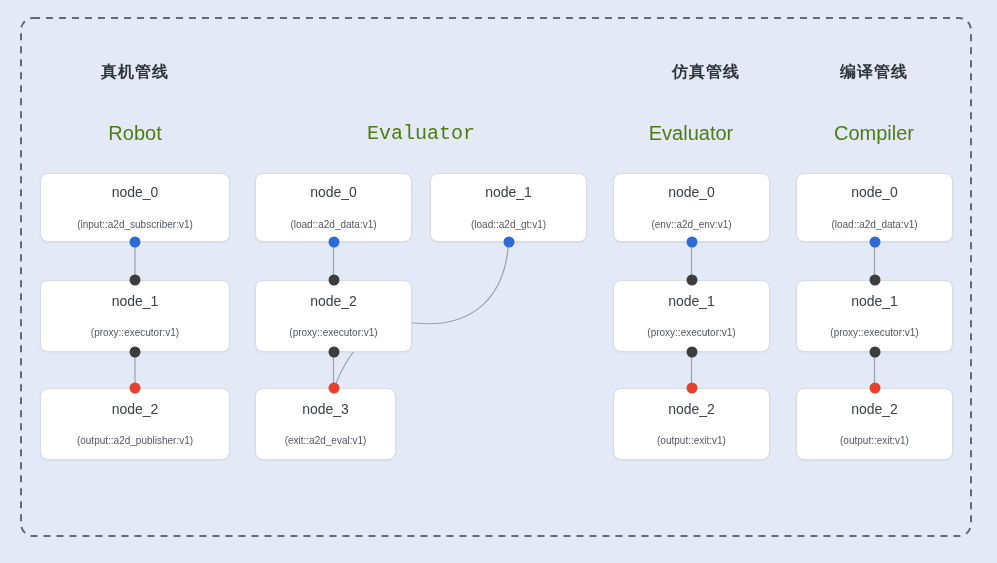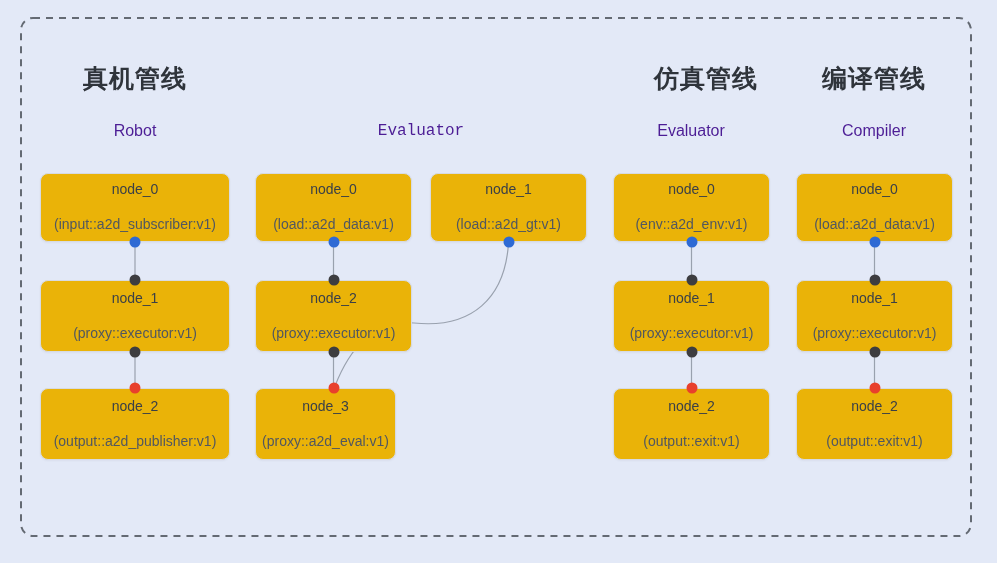--- a/index.html
+++ b/index.html
@@ -19,56 +19,56 @@
   .layer-svg {
     position: absolute;
     left: 0; top: 0;
     width: 997px; height: 563px;
     z-index: 1;
   }
   .title-zh {
     position: absolute;
     width: 200px;
     text-align: center;
-    font-size: 25px;
+    font-size: 16px;
     font-weight: 700;
     color: #2f343b;
     z-index: 2;
     letter-spacing: 1px;
   }
   .title-en {
     position: absolute;
     width: 200px;
     text-align: center;
-    font-size: 16px;
+    font-size: 20px;
     font-weight: 400;
-    color: #4c1d95;
+    color: #4d7c0f;
     z-index: 2;
   }
   .node-card {
     position: absolute;
-    background: #eab308;
+    background: #ffffff;
     border: 1px solid #d7dbe2;
     border-radius: 8px;
     box-sizing: border-box;
     display: flex;
     flex-direction: column;
     align-items: center;
     justify-content: center;
     gap: 15px;
     z-index: 2;
     box-shadow: 0 1px 2px rgba(30,41,59,0.05);
   }
   .node-name {
     font-size: 14px;
     color: #3b4047;
     line-height: 1.4;
   }
   .node-spec {
-    font-size: 14px;
+    font-size: 10px;
     color: #515760;
     line-height: 1.4;
   }
   .dot {
     position: absolute;
     width: 11px;
     height: 11px;
     border-radius: 50%;
     transform: translate(-50%, -50%);
     z-index: 3;
@@ -130,21 +130,21 @@
   <div class="node-card" style="left:430px; top:173px; width:157px; height:69px;">
     <span class="node-name">node_1</span>
     <span class="node-spec">(load::a2d_gt:v1)</span>
   </div>
   <div class="node-card" style="left:255px; top:280px; width:157px; height:72px;">
     <span class="node-name">node_2</span>
     <span class="node-spec">(proxy::executor:v1)</span>
   </div>
   <div class="node-card" style="left:255px; top:388px; width:141px; height:72px;">
     <span class="node-name">node_3</span>
-    <span class="node-spec">(proxy::a2d_eval:v1)</span>
+    <span class="node-spec">(exit::a2d_eval:v1)</span>
   </div>
 
   <div class="node-card" style="left:613px; top:173px; width:157px; height:69px;">
     <span class="node-name">node_0</span>
     <span class="node-spec">(env::a2d_env:v1)</span>
   </div>
   <div class="node-card" style="left:613px; top:280px; width:157px; height:72px;">
     <span class="node-name">node_1</span>
     <span class="node-spec">(proxy::executor:v1)</span>
   </div>

